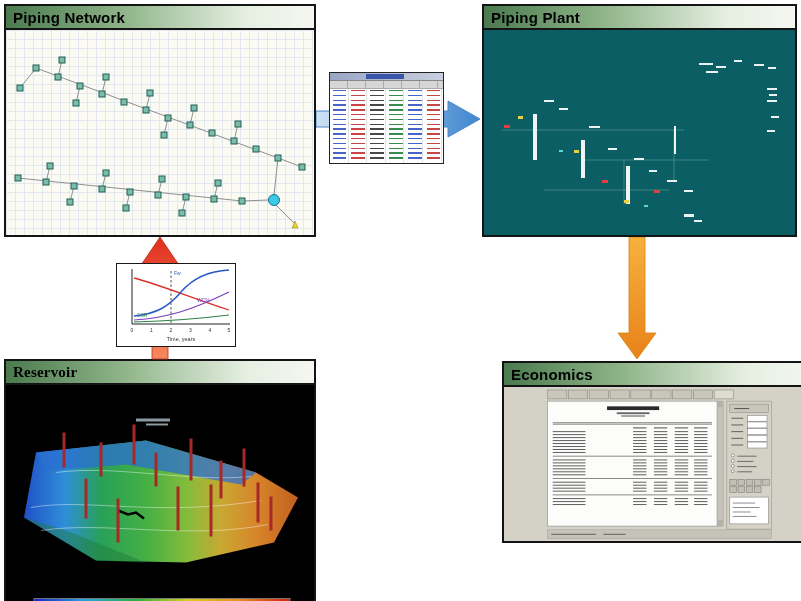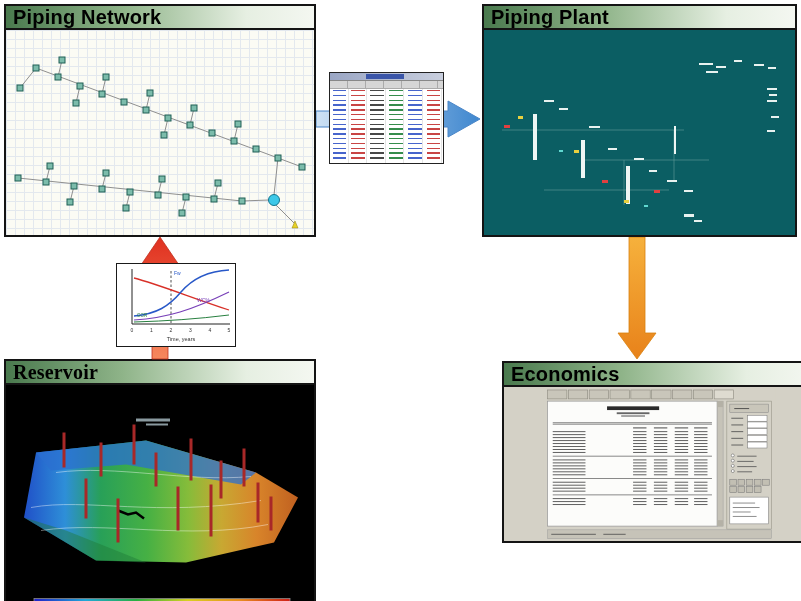--- a/index.html
+++ b/index.html
@@ -2,21 +2,21 @@
 <html><head>
 <meta charset="utf-8">
 <style>
   html,body{margin:0;padding:0;background:#fff;}
   #stage{position:relative;width:801px;height:601px;background:#fff;overflow:hidden;
          font-family:"Liberation Sans",sans-serif;}
   .panel{position:absolute;border:2px solid #141414;background:#fff;box-sizing:border-box;}
   .panel-header{height:24px;box-sizing:border-box;border-bottom:2px solid #141414;
     background:linear-gradient(90deg,#4a7a4e 0%,#8fb489 38%,#e6efe2 78%,#f4f7f1 100%);
     display:flex;align-items:center;padding-left:7px;}
-  .panel-title{font-weight:bold;font-size:20px;color:#000;letter-spacing:.2px;}
+  .panel-title{font-weight:bold;font-size:15px;color:#000;letter-spacing:.2px;}
   .panel-body{position:absolute;left:0;right:0;bottom:0;top:24px;overflow:hidden;}
   
   #piping-body{background-color:#fbfbf4;
     background-image:repeating-linear-gradient(to right,#e3e8ee 0 1px,transparent 1px 9px),
                      repeating-linear-gradient(to bottom,#e3e8ee 0 1px,transparent 1px 9px);}
   #process-body{background:#0b5e63;}
   #reservoir-body{background:#000;}
   #economics-body{background:#d4d1c6;}
   .fill-svg{position:absolute;left:0;top:0;width:100%;height:100%;}
   .arrow{position:absolute;z-index:2;}

